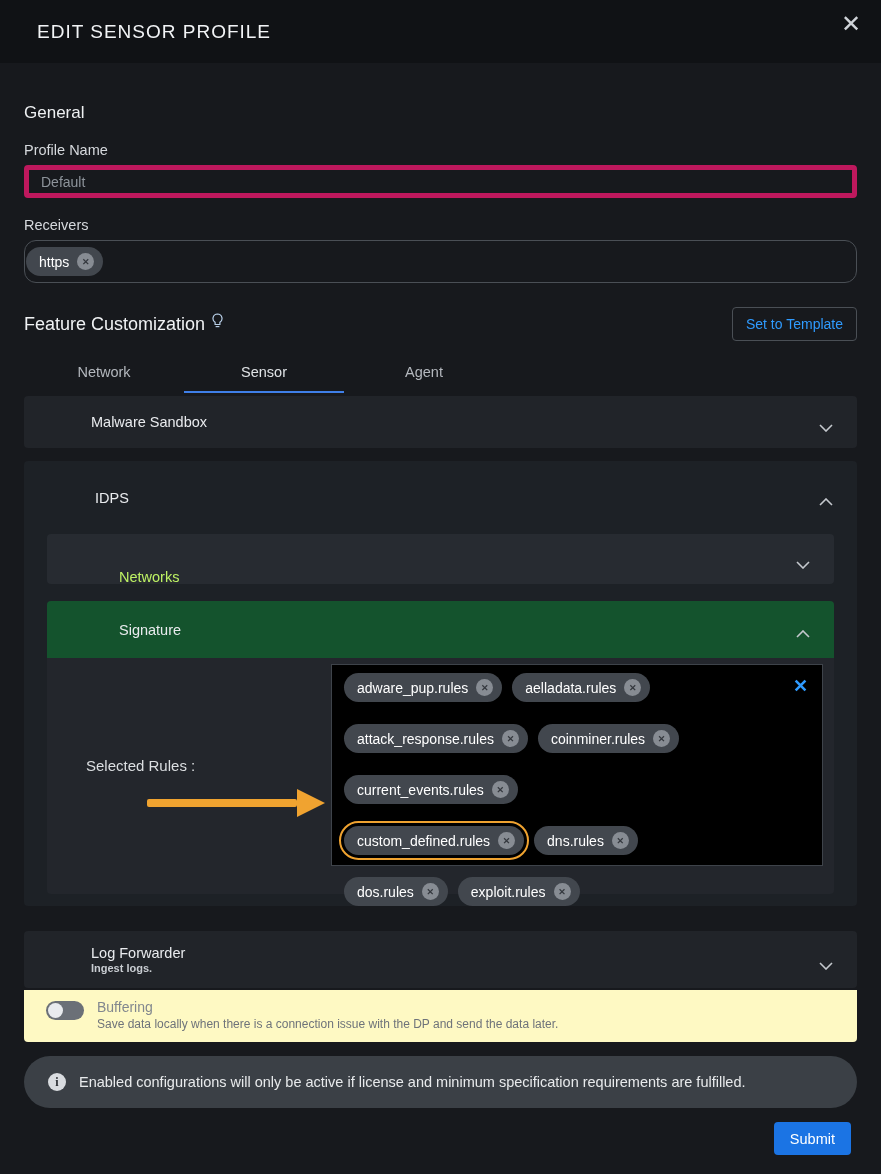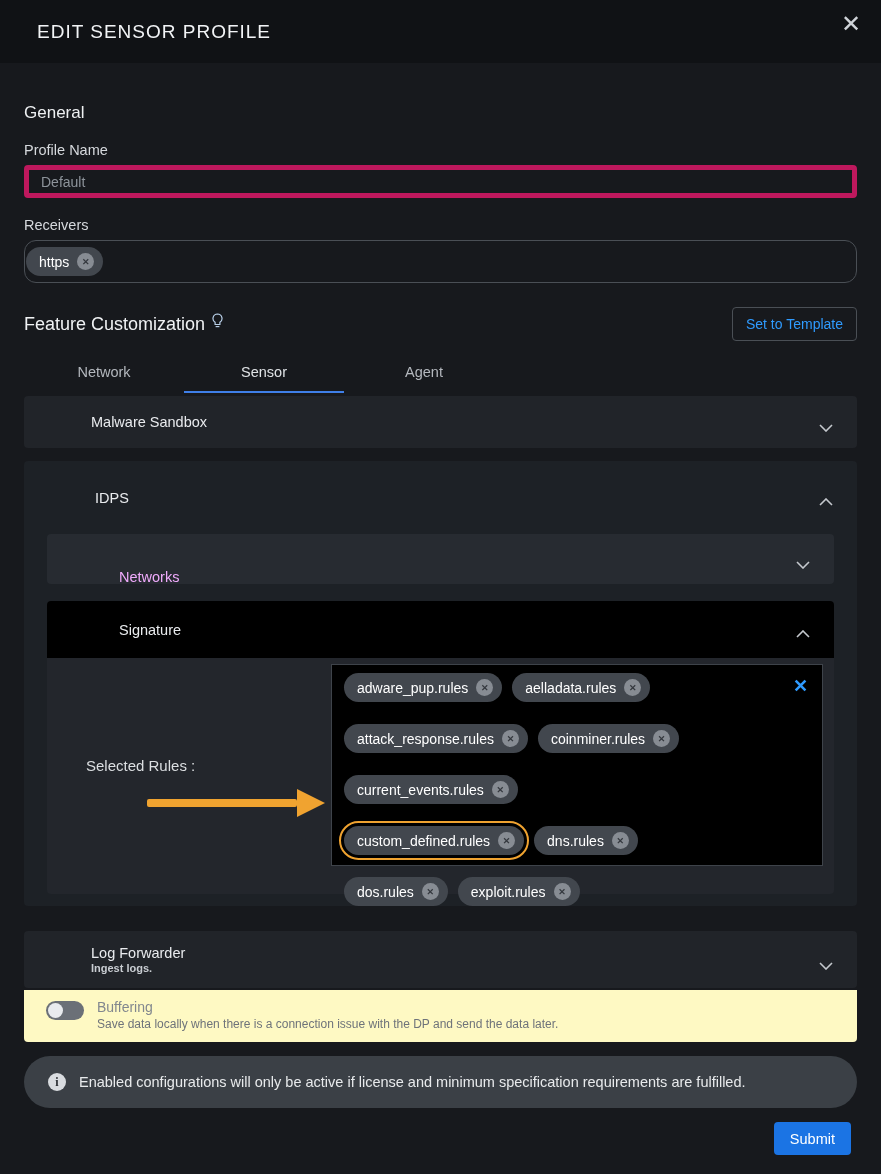--- a/index.html
+++ b/index.html
@@ -95,24 +95,24 @@
   .idps-header {
     height: 73px; display: flex; align-items: center;
     padding: 0 24px 0 71px; position: relative; cursor: pointer;
   }
   .idps-header .acc-label { font-size: 14.5px; font-weight: 500; color: #e9ebee; }
   .inner-bar {
     margin: 0 23px; background: #272b31; border-radius: 4px;
     height: 50px; display: flex; align-items: center;
     padding: 0 22px 0 72px; position: relative; cursor: pointer;
   }
-  .inner-bar .acc-label { font-size: 14.5px; font-weight: 500; color: #f0abfc; margin-top: 36px; }
+  .inner-bar .acc-label { font-size: 14.5px; font-weight: 500; color: #bef264; margin-top: 36px; }
   .signature-block { margin: 17px 23px 0; background: #23262c; border-radius: 4px; overflow: visible; }
   .signature-header {
-    height: 57px; background: #000000; border-radius: 4px 4px 0 0;
+    height: 57px; background: #14532d; border-radius: 4px 4px 0 0;
     display: flex; align-items: center; padding: 0 22px 0 72px; position: relative; cursor: pointer;
   }
   .signature-header .acc-label { font-size: 14.5px; font-weight: 500; color: #e9ebee; }
   .signature-content { position: relative; height: 236px; }
   .selected-rules-label { position: absolute; left: 39px; top: 99px; font-size: 15px; color: #dcdfe2; }
   
   .rules-select {
     position: absolute; left: 284px; top: 6px; width: 492px; height: 202px;
     background: #000000; border: 1px solid #3e434a; border-radius: 0;
   }

